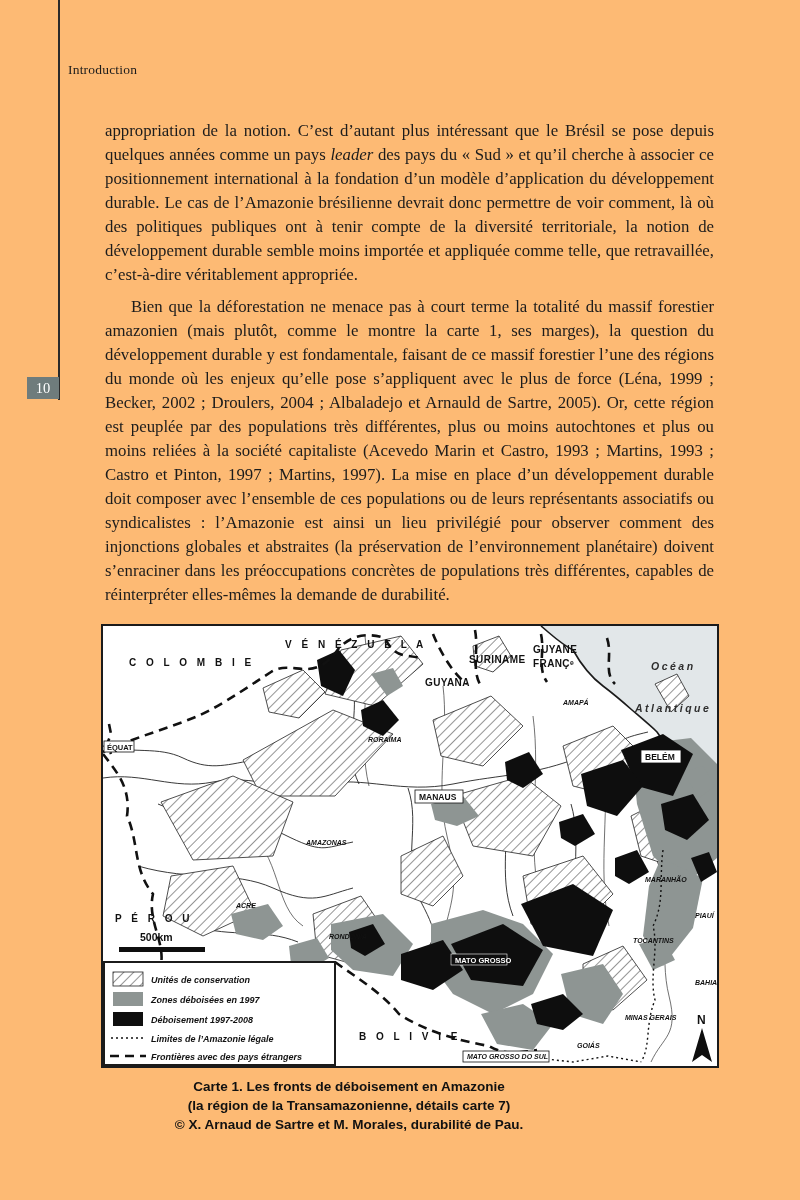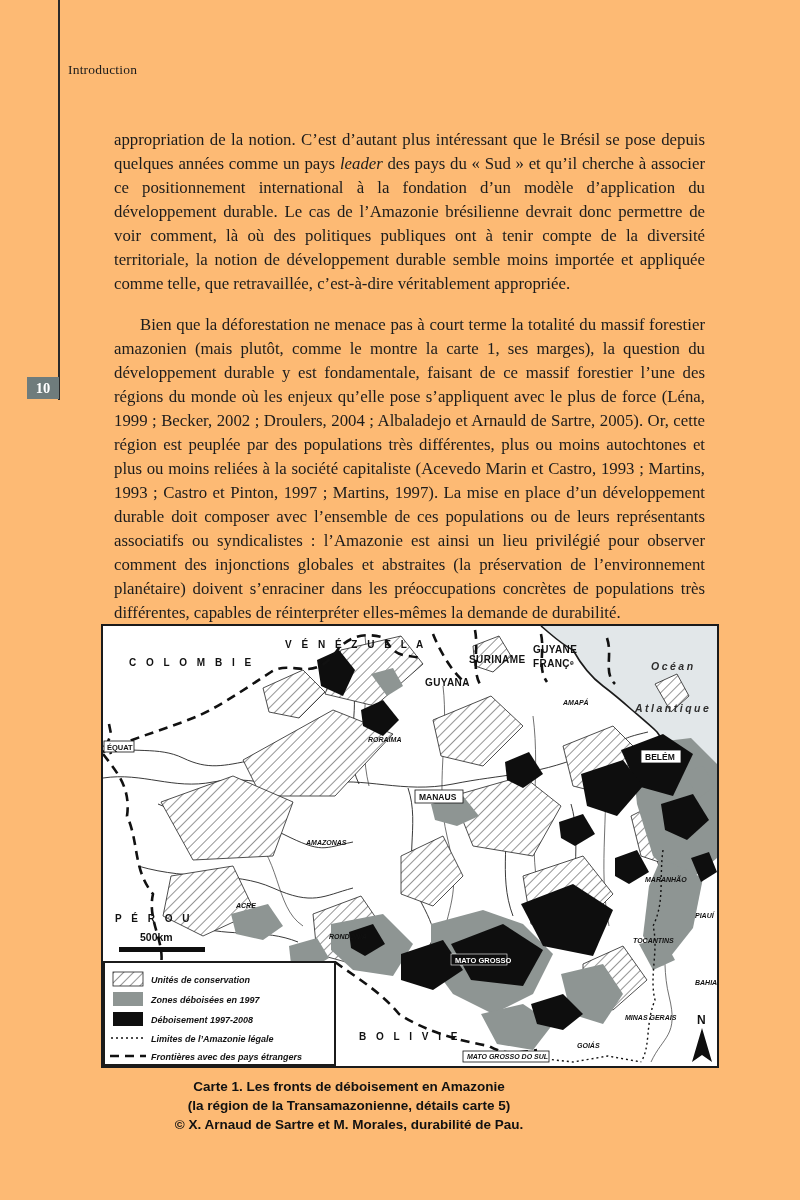--- a/index.html
+++ b/index.html
@@ -4,26 +4,26 @@
 <style>
   html,body{margin:0;padding:0;background:#ffffff;}
   #page{position:relative;width:800px;height:1200px;background:#fdba74;overflow:hidden;
         font-family:"Liberation Serif","DejaVu Serif",serif;color:#1c1c1c;}
 
   #spine-rule{position:absolute;left:58px;top:0;width:1.5px;height:400px;background:#2a2a2a;}
 
   #running-head{position:absolute;left:68px;top:62px;font-size:13.5px;letter-spacing:.2px;}
 
   #page-badge{position:absolute;left:27px;top:377px;width:32px;height:22px;background:#6f7c7c;
-              color:#fff;font-weight:bold;font-size:14.5px;display:flex;align-items:center;
+              color:#fff;font-weight:normal;font-size:14.5px;display:flex;align-items:center;
               justify-content:center;}
 
   #body-text{position:absolute;left:97px;top:111px;width:625px;font-size:16.8px;line-height:24px;
              text-align:justify;}
-  #body-text p{margin:17px;}
+  #body-text p{margin:8px;}
   #body-text p.indent{text-indent:26px;}
   .it{font-style:italic;}
 
   #map-box{position:absolute;left:101px;top:624px;width:618px;height:444px;border:2px solid #1b1b1b;
            box-sizing:border-box;background:#fff;}
   #map-box svg{display:block;width:100%;height:100%;}
 
   
   .ocean{fill:#e2e7e9;stroke:none;}
   .coast{fill:none;stroke:#1b1b1b;stroke-width:1.6;}
@@ -234,17 +234,17 @@
         <line x1="8" y1="412" x2="42" y2="412" class="legal"></line>
         <text class="legend-lbl" x="48" y="416">Limites de l’Amazonie légale</text>
         <line x1="7" y1="430" x2="43" y2="430" class="frontier"></line>
         <text class="legend-lbl" x="48" y="434">Frontières avec des pays étrangers</text>
       </g>
     </svg>
   </div>
 
   <div id="caption">
     <div>Carte 1. Les fronts de déboisement en Amazonie</div>
-    <div>(la région de la Transamazonienne, détails carte 5)</div>
+    <div>(la région de la Transamazonienne, détails carte 7)</div>
     <div>© X. Arnaud de Sartre et M. Morales, durabilité de Pau.</div>
   </div>
 
 </div>
 
 </body></html>

